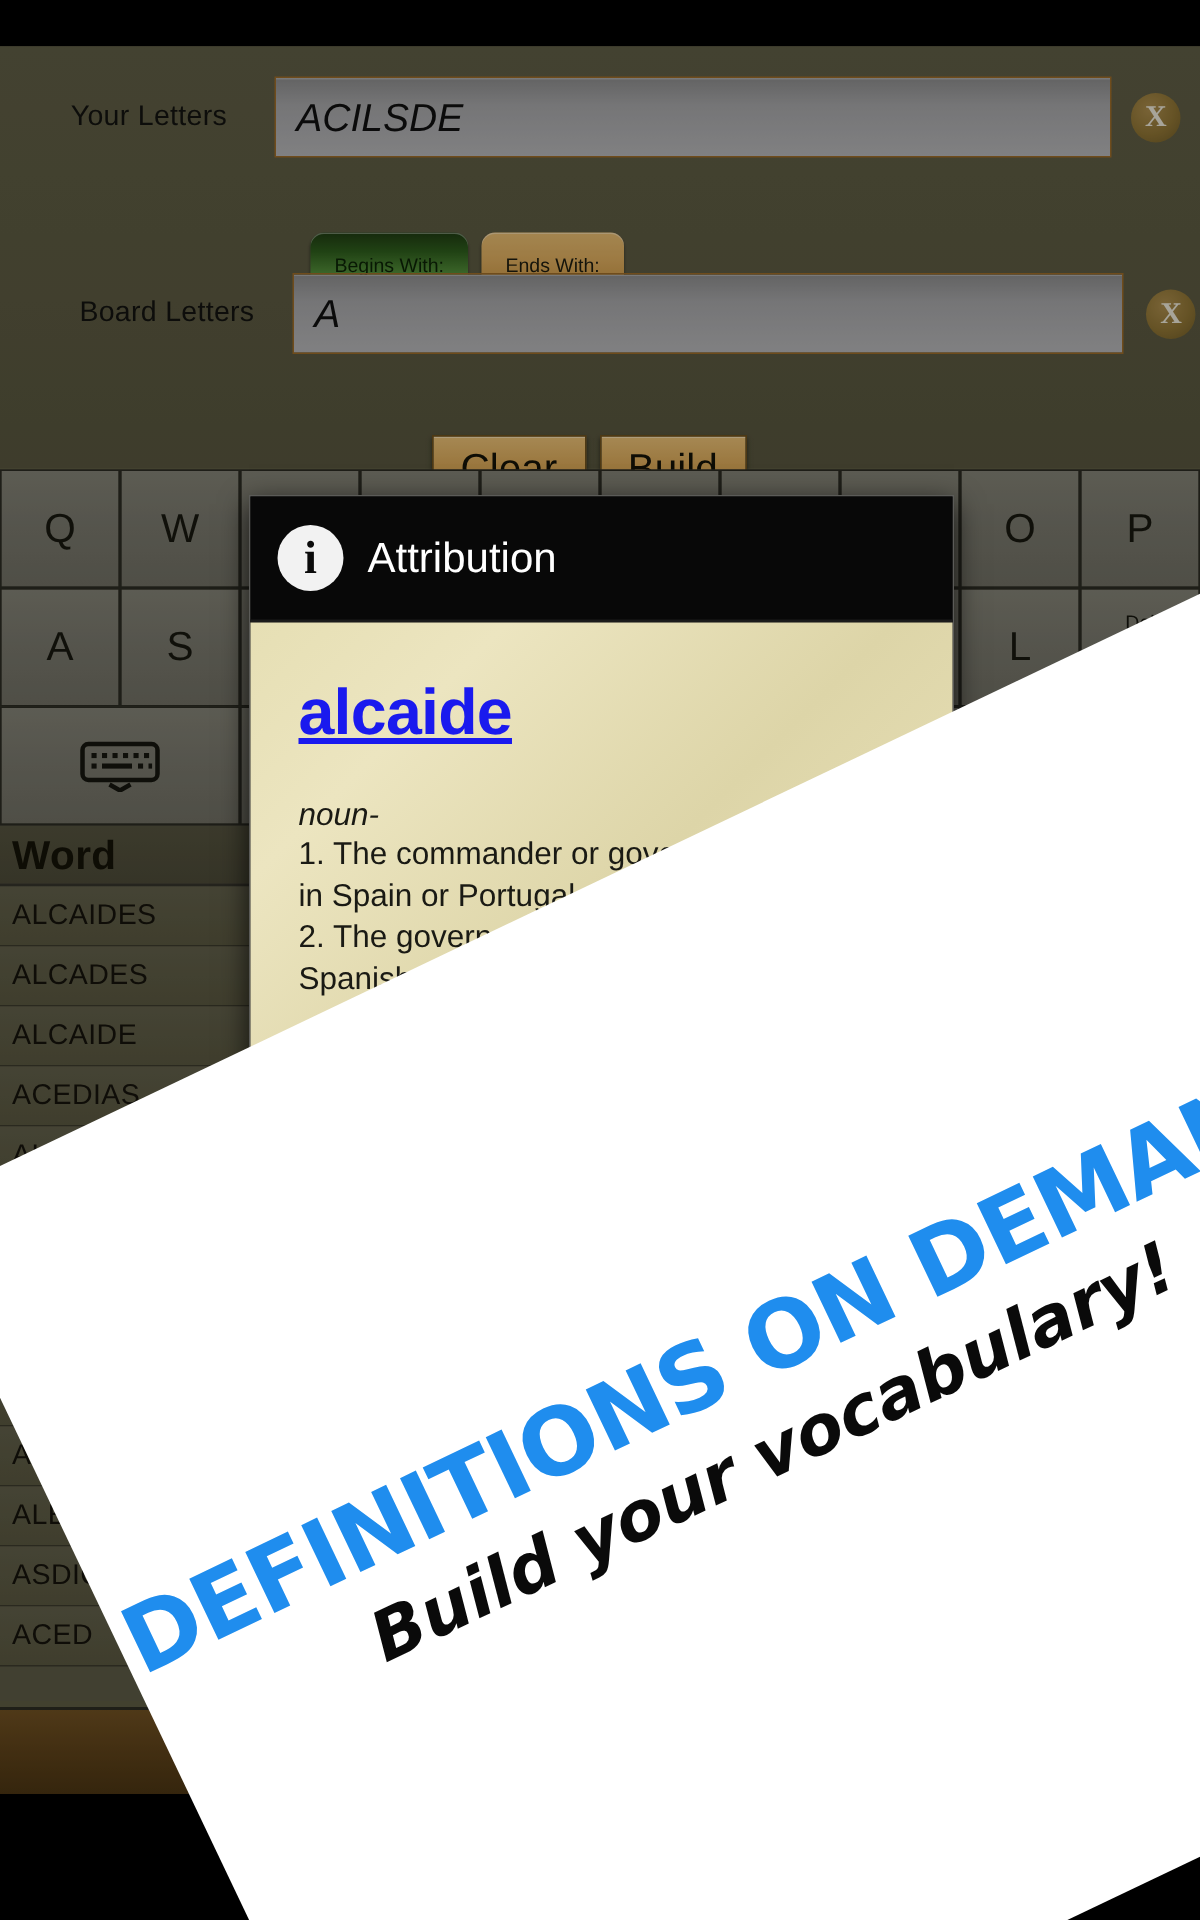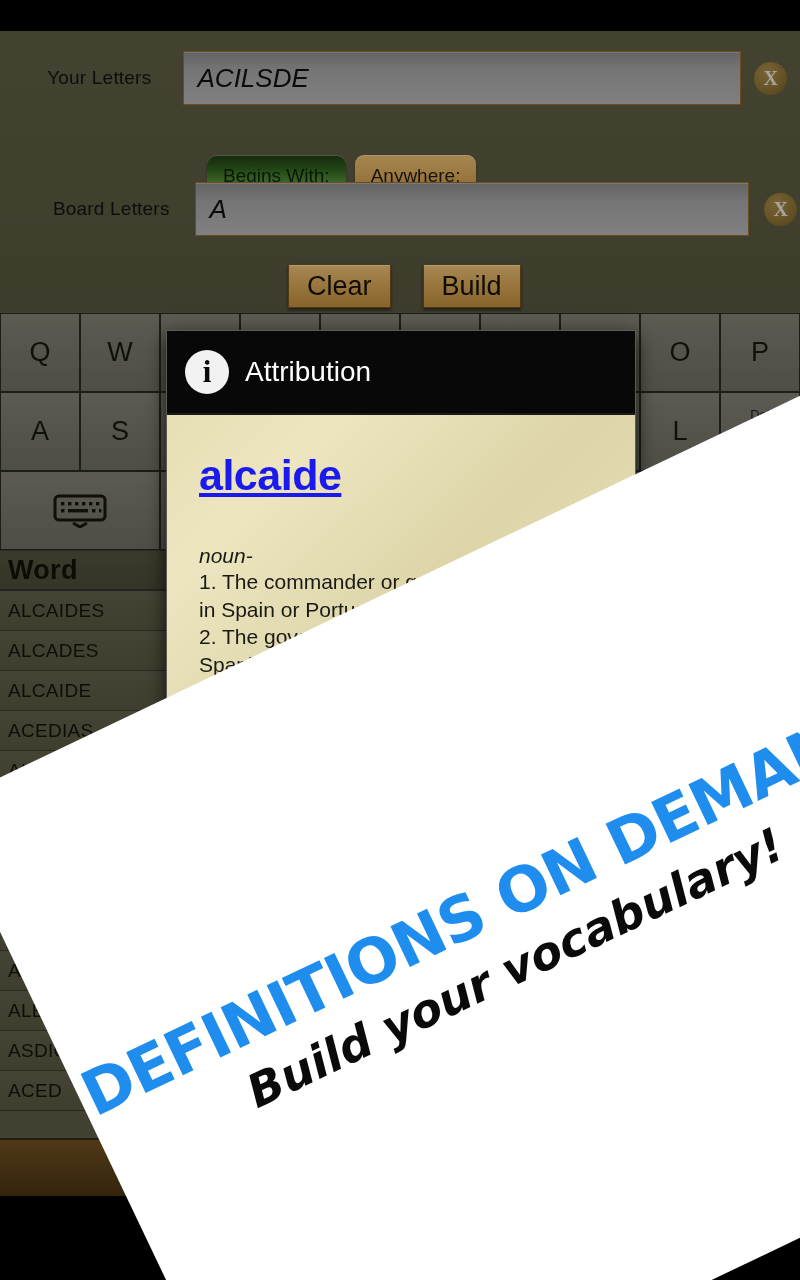--- a/index.html
+++ b/index.html
@@ -53,34 +53,34 @@
     color:#e8e3d4; font-size:20px; font-weight:bold;
     display:flex;align-items:center;justify-content:center;
     line-height:1; font-family:"Liberation Serif", serif;
   }
 
   
   .pills{ position:absolute; left:207px; top:124px; display:flex; gap:9px; }
   .pill{
     height:42px; padding:16px 16px; border-radius:9px;
     display:flex;align-items:center;justify-content:center;
-    font-size:19px; color:#1d1c10;
+    font-size:13px; color:#1d1c10;
     background:linear-gradient(180deg,#e0b26a 0%, #d7a css 1%, #d9a85c 45%, #c4913f 100%);
     box-shadow:0 2px 2px rgba(0,0,0,.45), inset 0 1px 0 rgba(255,255,255,.35);
   }
   .pill.amber{
     background:linear-gradient(180deg,#e3b96f 0%, #d9a95c 45%, #bf8c3b 100%);
   }
   .pill.green{
     background:linear-gradient(180deg,#1f3a12 0%, #2d5c1c 30%, #68a84a 85%, #76b85a 100%);
     color:#0c2206;
   }
 
   
-  .actions{ position:absolute; left:288px; top:233px; display:flex; gap:32px; }
+  .actions{ position:absolute; left:288px; top:259px; display:flex; gap:9px; }
   .actbtn{
     height:44px; padding:0 18px;
     background:linear-gradient(180deg,#e6bd74 0%, #d8a85a 40%, #bd8b3b 100%);
     border:1px solid #6d4f1c;
     display:flex;align-items:center;justify-content:center;
     font-size:27px; color:#141208;
     box-shadow:0 2px 3px rgba(0,0,0,.5), inset 0 1px 0 rgba(255,255,255,.4);
   }
 
   
@@ -166,21 +166,21 @@
     height:486px;
     background:linear-gradient(135deg,#e6dfb4 0%, #ece5c0 18%, #ddd5a8 45%, #e7dfb6 70%, #d9d0a0 100%);
     padding:26px 30px 0 32px;
     overflow:hidden;
   }
   .headword{
     font-size:43px; color:#1a1aee; text-decoration:underline;
     font-weight:bold; letter-spacing:-.5px;
     margin-top:10px;
   }
-  .pos{ font-style:italic; font-size:21px; color:#1a1a14; margin-top:44px; }
+  .pos{ font-style:italic; font-size:21px; color:#1a1a14; margin-top:32px; }
   .defline{ font-size:21px; color:#1a1a14; line-height:1.32; }
   .wordnik{
     margin-top:30px; display:flex; align-items:center; gap:7px;
   }
   .wnpow{ color:#9b9685; font-size:17px; letter-spacing:.4px;}
   .wnlogo{ color:#2e2b22; font-size:22px; font-weight:bold; letter-spacing:-.5px; display:flex; align-items:center;}
   .wnheart{ color:#f0501e; font-size:17px; margin:0 1px; }
   .attrib{ margin-top:20px; font-size:17px; color:#232017; line-height:1.3; }
   .okwrap{ position:absolute; left:0; bottom:34px; width:100%; display:flex; justify-content:center; }
   .okbtn{
@@ -234,21 +234,21 @@
   <div class="row" style="left:0;top:20px;width:800px;">
     <div class="fieldlabel" style="width:170px;text-align:center;">Your Letters</div>
     <div class="textfield" style="width:570px;" placeholder="">ACILSDE</div>
     <div style="width:60px;display:flex;justify-content:center;">
       <div class="clearbtn">X</div>
     </div>
   </div>
 
   <div class="pills">
     <div class="pill green">Begins With:</div>
-    <div class="pill amber">Anywhere:</div>
+    <div class="pill amber">Ends With:</div>
   </div>
 
   <div class="row" style="left:12px;top:151px;width:800px;">
     <div class="fieldlabel" style="width:170px;text-align:center;">Board Letters</div>
     <div class="textfield" style="width:566px;" placeholder="">A</div>
     <div style="width:64px;display:flex;justify-content:center;">
       <div class="clearbtn">X</div>
     </div>
   </div>
 

